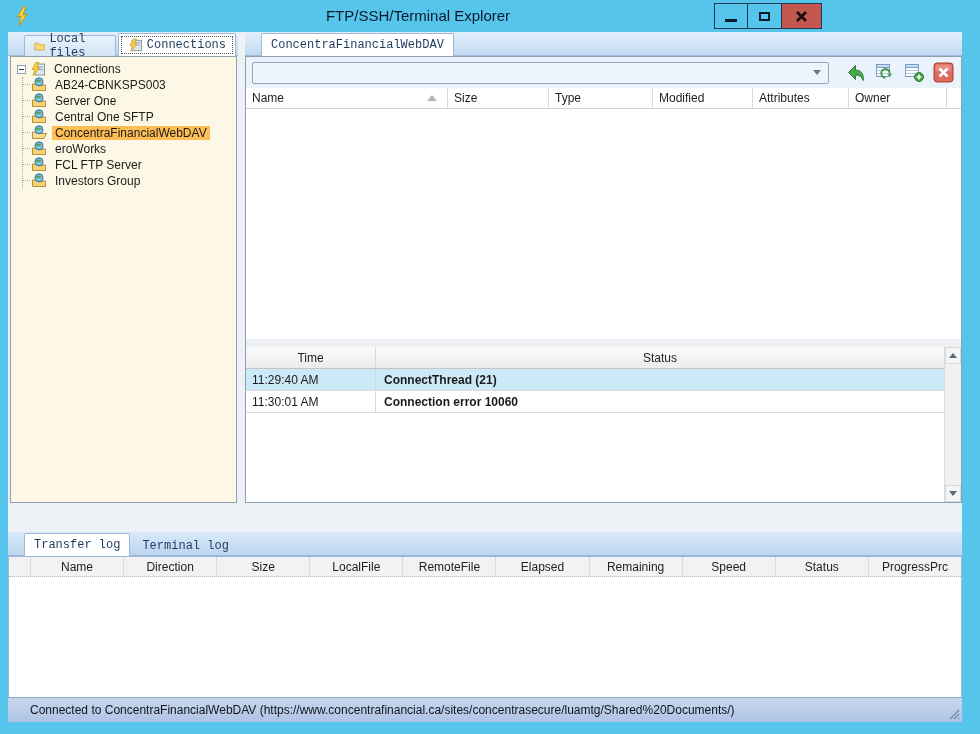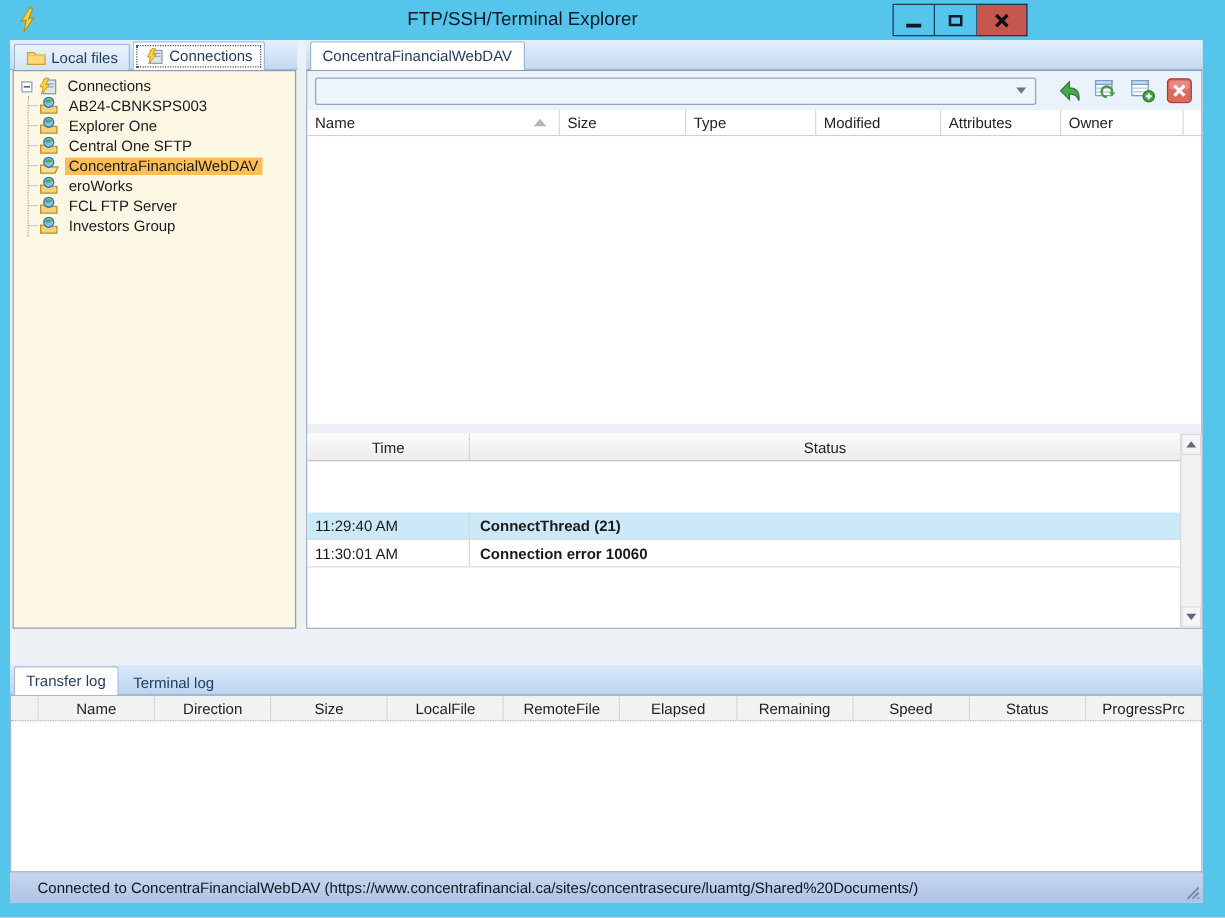--- a/index.html
+++ b/index.html
@@ -17,21 +17,21 @@
   .winbtn:first-child { border-left-width:1px; }
   .winbtn.close { width:40px; background:#C4564E; }
   .glyph-min { width:12px; height:3px; background:#0b1b2b; margin-top:8px; }
   .glyph-max { width:11px; height:9px; border:2px solid #0b1b2b; background:transparent; }
 
   
   .client { position:absolute; left:8px; top:32px; width:954px; height:690px; background:#EDF0F4; }
 
   
   .tabstrip { position:absolute; left:0; top:0; right:0; height:24px;
-              background:linear-gradient(#E3F0FC,#C3D9F0); border-bottom:1px solid #9DB8DA; display:flex; align-items:flex-end; padding-left:3px; }
+              background:linear-gradient(#E3F0FC,#C3D9F0); border-bottom:1px solid #9DB8DA; display:flex; align-items:flex-end; padding-left:16px;font-family:Liberation Mono, monospace; }
   .tab { height:21px; display:flex; align-items:center; gap:4px; padding:0 9px; font-size:12px; color:#1E3A5F;
          border:1px solid #9DB8DA; border-bottom:none; border-radius:2px 2px 0 0; margin-right:2px;
          background:linear-gradient(#EAF3FC,#D3E4F5); cursor:pointer; position:relative; top:1px; }
   .tab.active { background:#FFFFFF; height:23px; top:1px; }
   .tab.focused .focus-box { position:absolute; inset:2px; border:1px dotted #5a5a5a; pointer-events:none; }
 
   
   .left-panel { position:absolute; left:0; top:0; width:230px; height:471px; }
   .tree-body { position:absolute; left:2px; top:24px; right:1px; bottom:0;
                background:#FDF7E6; border:1px solid #8E9EB3; overflow:hidden; padding:4px 0 0 6px; }
@@ -64,21 +64,21 @@
   .file-body { position:absolute; left:0; top:52px; right:0; height:230px; background:#fff; }
 
   
   .h-splitter { position:absolute; left:0; top:282px; right:0; height:8px; background:#EDF0F4; cursor:row-resize; }
 
   
   .event-area { position:absolute; left:0; top:290px; right:0; bottom:0; background:#fff;padding-left:36px; }
   .event-header { position:absolute; left:0; top:0; right:17px; height:22px; display:flex;
                   background:linear-gradient(#FBFBFB,#ECECEC); border-bottom:1px solid #C4C4C4; }
   .eh-cell { font-size:12px; color:#222; display:flex; align-items:center; justify-content:center; border-right:1px dotted #C0C0C0; cursor:pointer; }
-  .event-rows { position:absolute; left:0; top:22px; right:17px; bottom:0;margin-top:41px; }
+  .event-rows { position:absolute; left:0; top:22px; right:17px; bottom:0; }
   .event-row { display:flex; height:22px; border-bottom:1px solid #DCDCDC; font-size:12px; color:#1a1a1a; cursor:default; }
   .event-row.selected { background:#CBE9F7; }
   .er-time { width:130px; padding:4px 6px; border-right:1px solid #D6D6D6; }
   .er-event { flex:1; padding:4px 8px;font-weight:bold; }
   .vscroll { position:absolute; right:0; top:0; width:17px; bottom:0; background:#F1F1F1; border-left:1px solid #DADADA; }
   .sb-btn { position:absolute; left:0; width:16px; height:17px; background:#F5F5F5; border:1px solid #DADADA;
             display:flex; align-items:center; justify-content:center; cursor:pointer; }
   .sb-btn.up { top:0; } .sb-btn.down { bottom:0; }
   .tri-up { width:0;height:0;border-left:4px solid transparent;border-right:4px solid transparent;border-bottom:5px solid #5A6978; }
   .tri-down { width:0;height:0;border-left:4px solid transparent;border-right:4px solid transparent;border-top:5px solid #5A6978; }
@@ -171,21 +171,21 @@
                   <path d="M5.3 3.2 C7 2 10 2.2 10.8 3.8 C9.3 5.4 6 5.6 5 4.4 Z" fill="#57A84F"></path>
                 </svg></span>
             <span class="lbl">AB24-CBNKSPS003</span>
           </div>
           <div class="tree-row">
             <span class="ticon"><svg width="16" height="16" viewBox="0 0 16 16">
                   <path d="M1.5 7 L1.5 13.5 L14.5 13.5 L14.5 8 L8 8 L6.5 7 Z" fill="#F5D27A" stroke="#B8912F"></path>
                   <circle cx="8" cy="4.8" r="4" fill="#7EC4E8" stroke="#2F6F9F"></circle>
                   <path d="M5.3 3.2 C7 2 10 2.2 10.8 3.8 C9.3 5.4 6 5.6 5 4.4 Z" fill="#57A84F"></path>
                 </svg></span>
-            <span class="lbl">Explorer One</span>
+            <span class="lbl">Server One</span>
           </div>
           <div class="tree-row">
             <span class="ticon"><svg width="16" height="16" viewBox="0 0 16 16">
                   <path d="M1.5 7 L1.5 13.5 L14.5 13.5 L14.5 8 L8 8 L6.5 7 Z" fill="#F5D27A" stroke="#B8912F"></path>
                   <circle cx="8" cy="4.8" r="4" fill="#7EC4E8" stroke="#2F6F9F"></circle>
                   <path d="M5.3 3.2 C7 2 10 2.2 10.8 3.8 C9.3 5.4 6 5.6 5 4.4 Z" fill="#57A84F"></path>
                 </svg></span>
             <span class="lbl">Central One SFTP</span>
           </div>
           <div class="tree-row">

